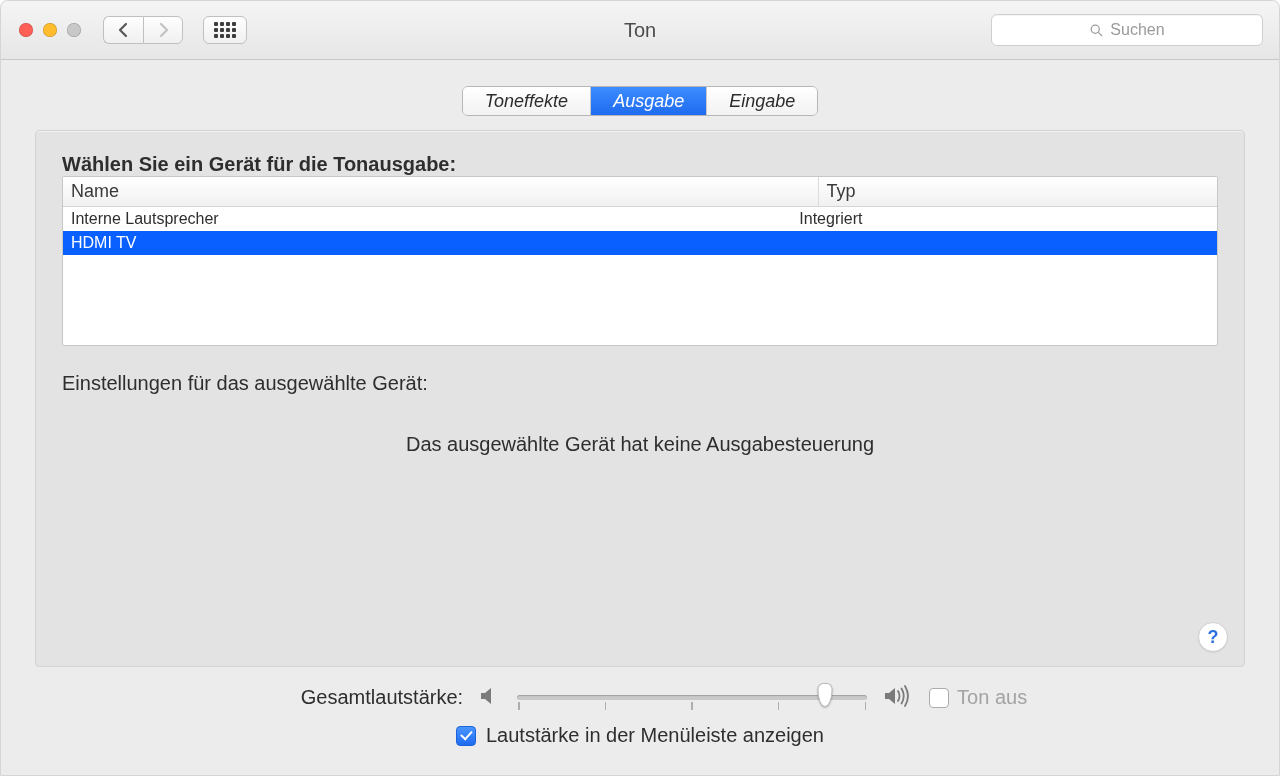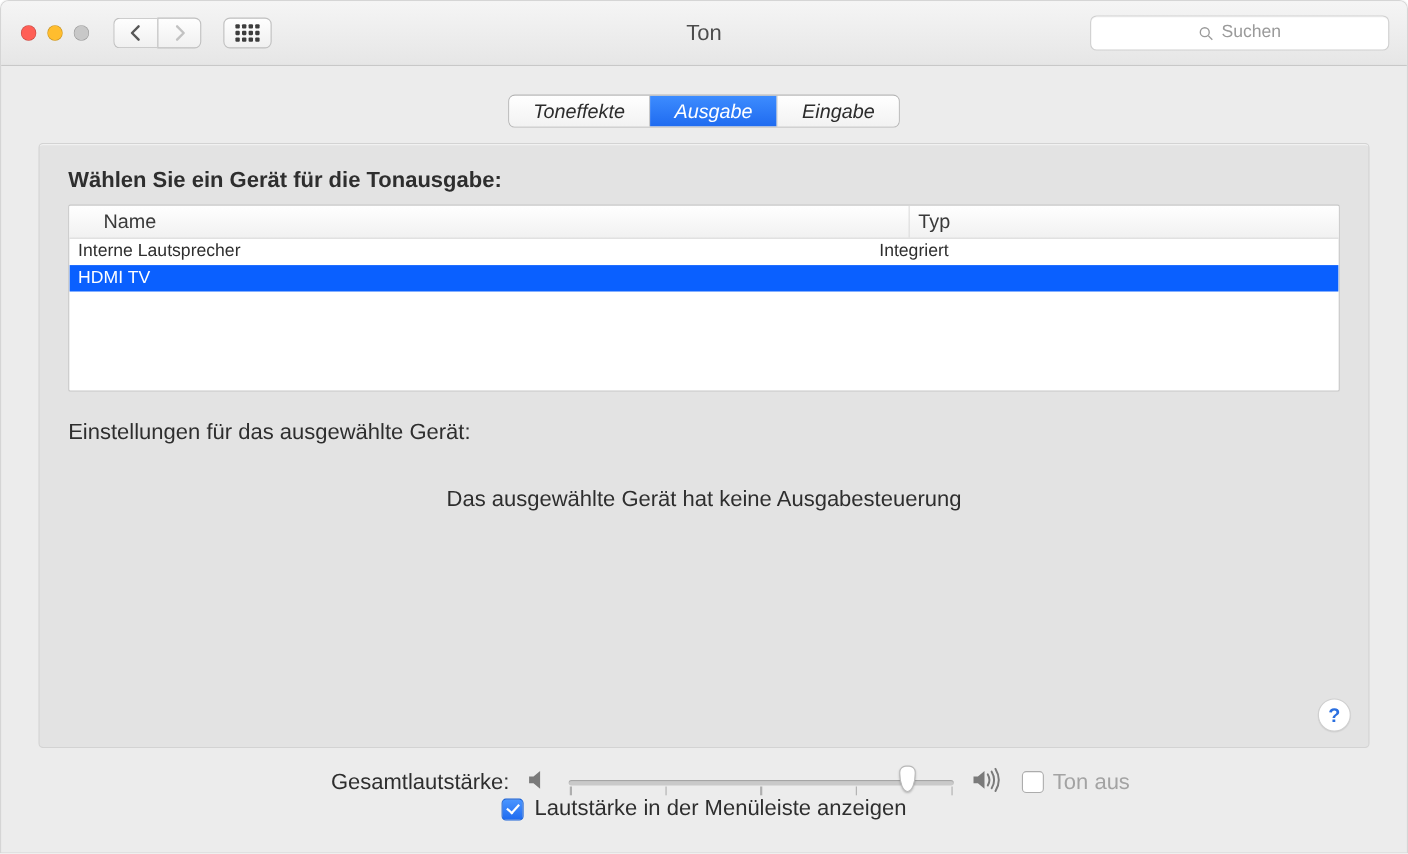--- a/index.html
+++ b/index.html
@@ -80,26 +80,26 @@
   .tab:last-child{border-right:none;}
   .tab.active{background:linear-gradient(#3d8cff,#1f6bf0);color:#fff;}
   .panel{
     margin-top:14px;flex:1;background:var(--panel-inner);
     border:1px solid #d3d3d3;border-radius:4px;
     padding:22px 26px 14px 26px;
     display:flex;flex-direction:column;
     position:relative;
     box-shadow:inset 0 1px 0 rgba(255,255,255,0.5);
   }
-  .heading{font-weight:600;font-size:20px;margin-bottom:10px;}
+  .heading{font-weight:600;font-size:20px;margin-bottom:0;}
   .table{
     border:1px solid #c7c7c7;background:#fff;border-radius:2px;
     height:168px;display:flex;flex-direction:column;overflow:hidden;
   }
-  .thead{display:flex;background:linear-gradient(#ffffff,#f1f1f1);border-bottom:1px solid #d5d5d5;padding-left:23px;}
+  .thead{display:flex;background:linear-gradient(#ffffff,#f1f1f1);border-bottom:1px solid #d5d5d5;}
   .th{font-size:18px;color:#3a3a3a;padding:4px 8px;}
   .col-name{flex:0 0 64%;border-right:1px solid #dcdcdc;}
   .col-type{flex:1;}
   .tbody{flex:1;overflow:auto;}
   .tr{display:flex;font-size:16px;padding:3px 8px;}
   .tr .td-name{flex:0 0 64%;}
   .tr .td-type{flex:1;}
   .tr.selected{background:var(--row-sel);color:#ffffff;}
   .subheading{font-size:20px;margin-top:26px;}
   .no-controls{font-size:20px;text-align:center;margin-top:38px;color:#2e2e2e;}
@@ -134,21 +134,21 @@
     box-shadow:0 1px 2px rgba(0,0,0,0.25);
   }
   .checkbox{
     width:18px;height:18px;border:1px solid #acacac;border-radius:4px;background:#fff;
     display:inline-flex;align-items:center;justify-content:center;flex-shrink:0;
   }
   .checkbox.checked{background:linear-gradient(#4a95ff,#1f6bf0);border-color:#1a63d8;}
   .checkbox.checked::after{content:"";width:9px;height:5px;border:2px solid #fff;border-top:none;border-right:none;transform:rotate(-48deg) translate(1px,-1px);}
   .mute-group{display:flex;align-items:center;gap:8px;}
   .mute-label{color:#a3a3a3;font-size:20px;}
-  .menu-row{display:flex;align-items:center;justify-content:center;gap:10px;}
+  .menu-row{display:flex;align-items:center;justify-content:center;gap:10px;margin-top:14px;}
   .menu-label{font-size:20px;}
 </style>
 </head>
 <body>
 
 <div class="window">
 
   <div class="toolbar">
     <div class="traffic">
       <div class="tl-btn tl-close"></div>

